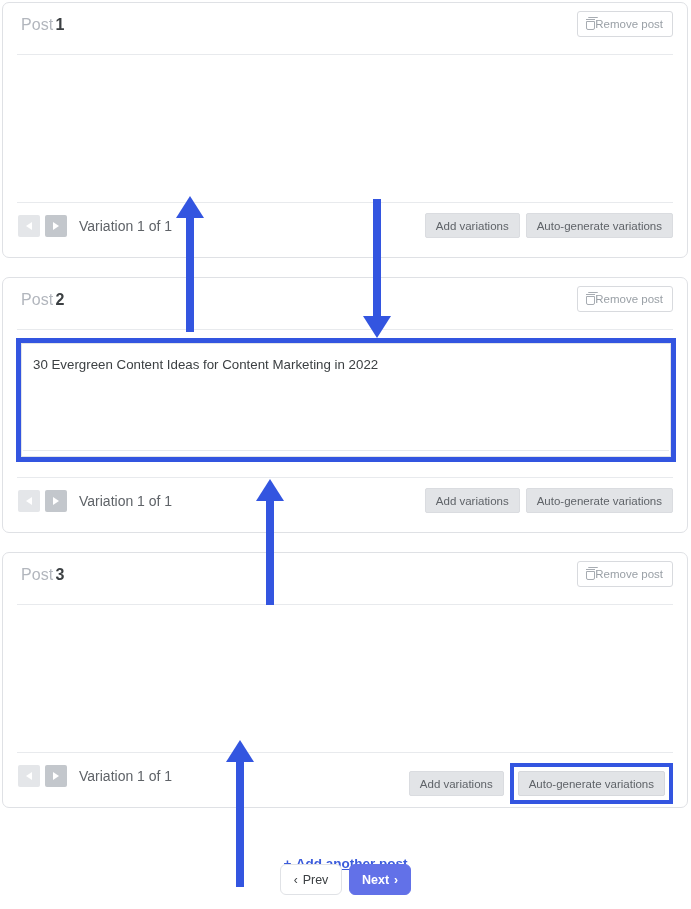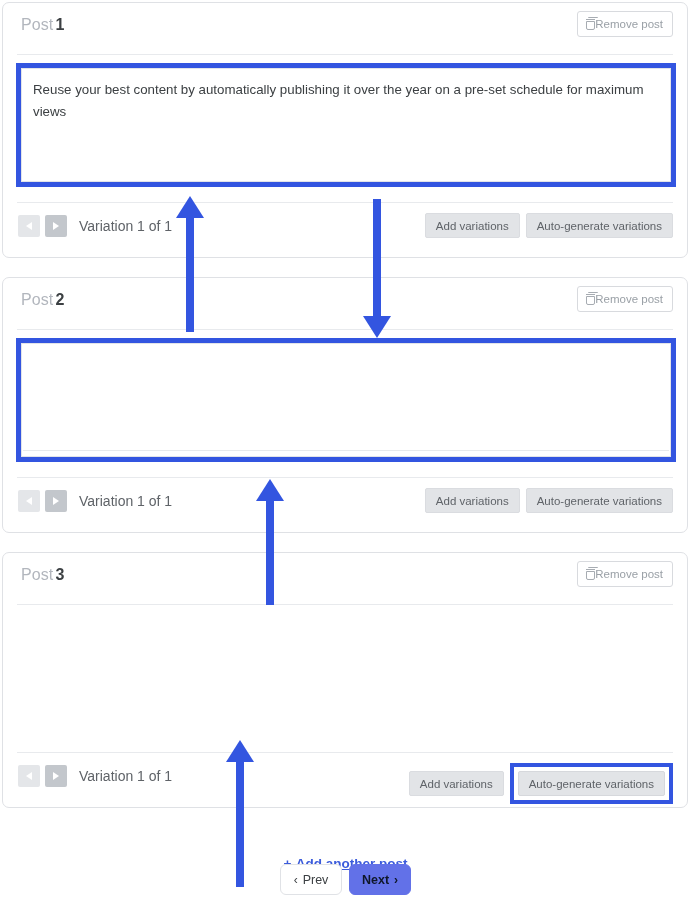--- a/index.html
+++ b/index.html
@@ -255,21 +255,21 @@
     box-sizing: border-box;
   }
   .next-btn {
     height: 31px;
     min-width: 62px;
     background: #6271e8;
     border: 1px solid #6271e8;
     border-radius: 6px;
     font-size: 12.5px;
     font-weight: bold;
-    color: #0f172a;
+    color: #ffffff;
     display: flex;
     align-items: center;
     justify-content: center;
     gap: 5px;
     cursor: pointer;
     font-family: "Liberation Sans", sans-serif;
     box-sizing: border-box;
   }
   .chev {
     font-size: 12px;
@@ -319,26 +319,20 @@
   <div class="post-card" id="post-card-1">
     <div class="post-header">
       <div class="post-title">
         <span>Post</span><span class="num">1</span>
       </div>
       <button class="remove-post-btn">
         <span class="trash-icon"></span>
         <span>Remove post</span>
       </button>
     </div>
-    <div class="editor-wrap">
-      <div class="editor-highlight"></div>
-      <div class="editor-box">
-        <div class="editor-text">Reuse your best content by automatically publishing it over the year on a pre-set schedule for maximum views</div>
-      </div>
-    </div>
     <div class="post-footer">
       <div class="var-nav">
         <button class="nav-btn prev">
           <span class="tri tri-left"></span>
         </button>
         <button class="nav-btn next">
           <span class="tri tri-right"></span>
         </button>
       </div>
       <div class="var-label">Variation 1 of 1</div>
@@ -355,20 +349,21 @@
         <span>Post</span><span class="num">2</span>
       </div>
       <button class="remove-post-btn">
         <span class="trash-icon"></span>
         <span>Remove post</span>
       </button>
     </div>
     <div class="editor-wrap">
       <div class="editor-highlight"></div>
       <div class="editor-box">
+        <div class="editor-text">30 Evergreen Content Ideas for Content Marketing in 2022</div>
         <div class="editor-underline"></div>
       </div>
     </div>
     <div class="post-footer">
       <div class="var-nav">
         <button class="nav-btn prev">
           <span class="tri tri-left"></span>
         </button>
         <button class="nav-btn next">
           <span class="tri tri-right"></span>

